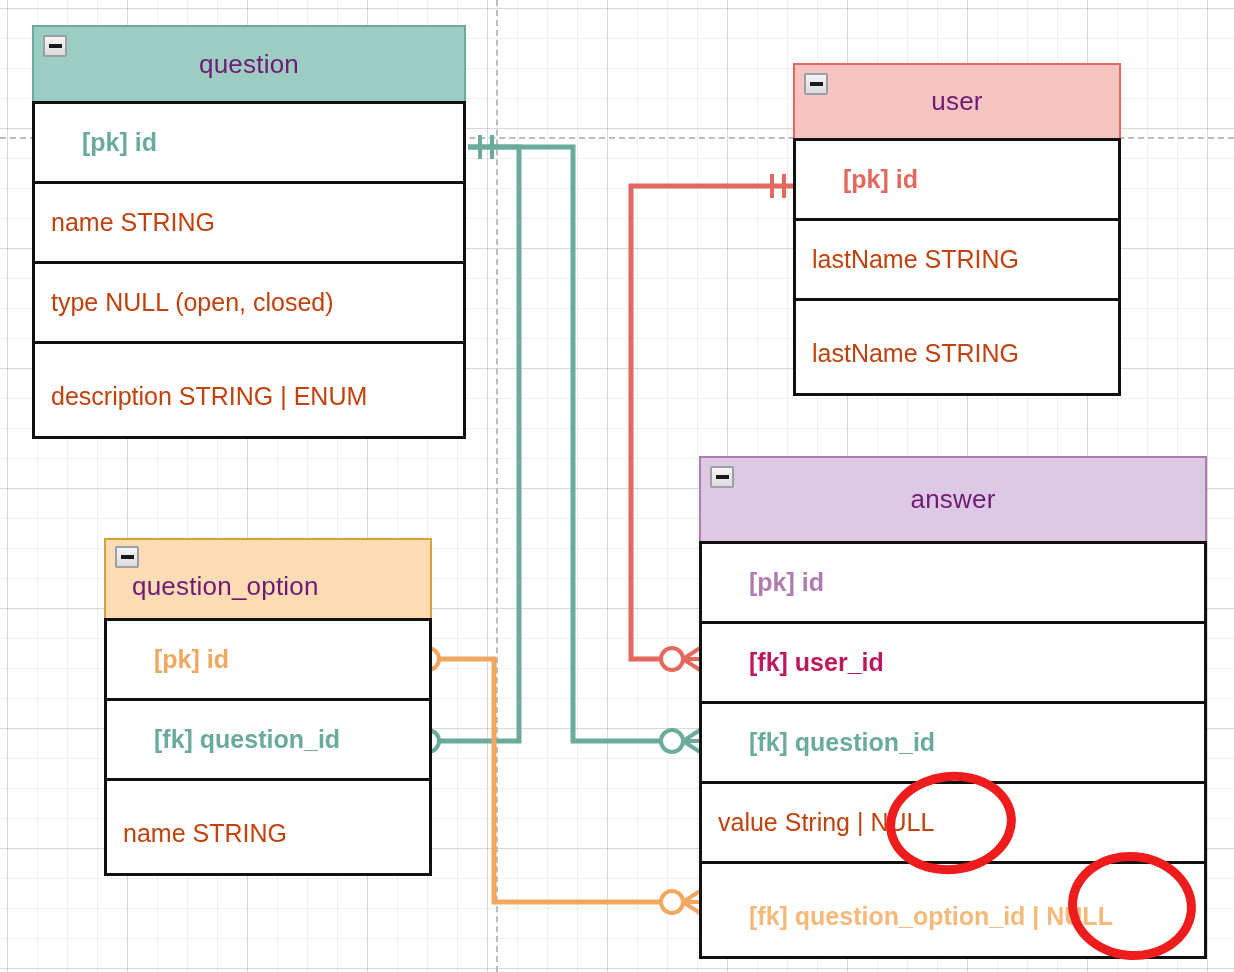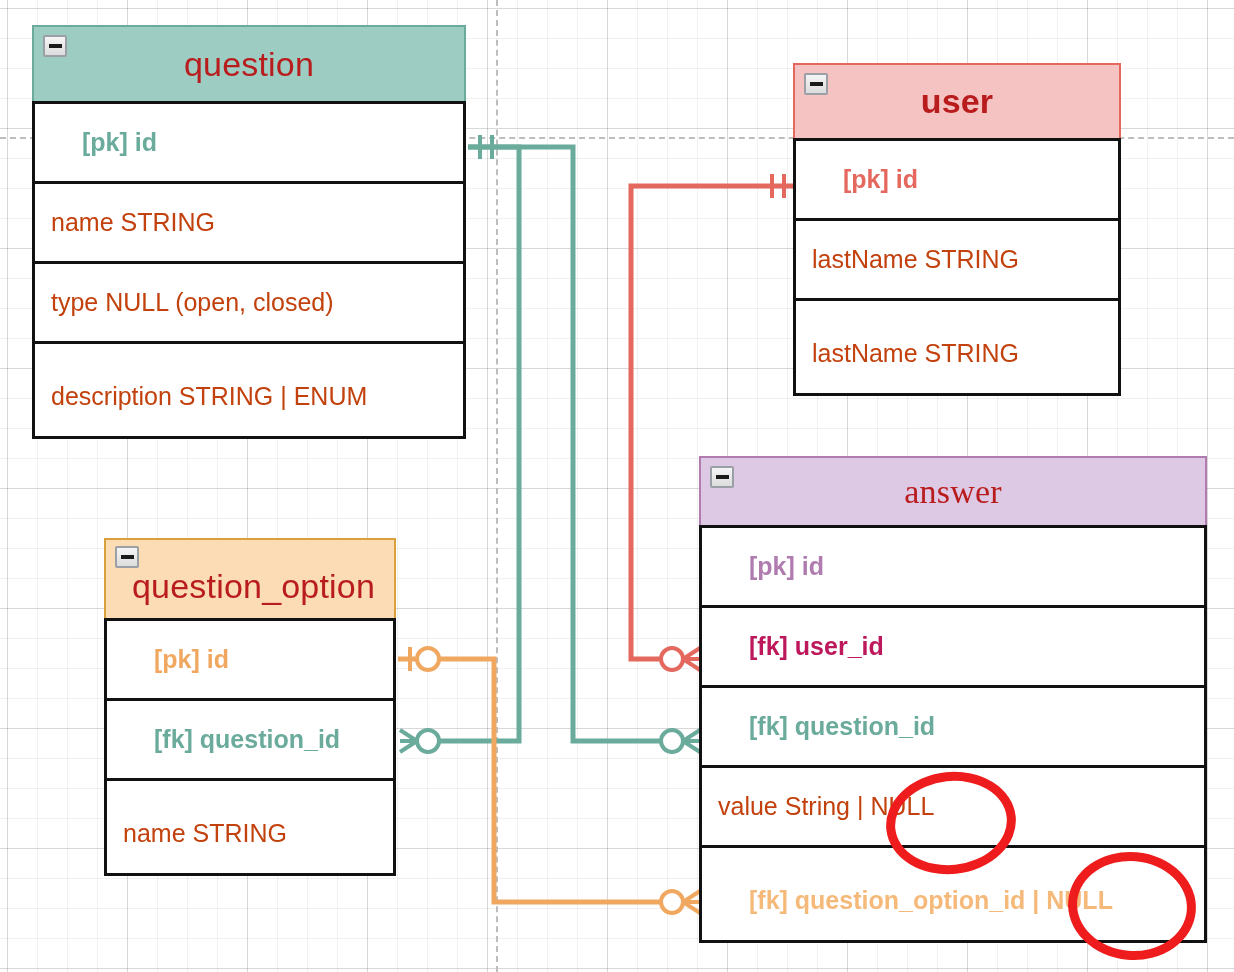--- a/index.html
+++ b/index.html
@@ -63,22 +63,22 @@
     position: relative;
     box-sizing: border-box;
     height: 76px;
     border: 2px solid;
     border-bottom: none;
     display: flex;
     align-items: center;
     justify-content: center;
   }
   .thead .tname {
-    font-size: 34px;
-    color: #b91c1c;
+    font-size: 26px;
+    color: #701a75;
     letter-spacing: 0.2px;
     white-space: nowrap;
   }
   .collapse-btn {
     position: absolute;
     left: 9px;
     top: 8px;
     width: 24px;
     height: 22px;
     box-sizing: border-box;
@@ -176,49 +176,49 @@
     </div>
     <div class="rows">
       <div class="row key" style="color:#6aab9c;">[pk] id</div>
       <div class="row">name STRING</div>
       <div class="row">type NULL (open, closed)</div>
       <div class="row">description STRING | ENUM</div>
     </div>
   </div>
 
   <div class="table" style="left:793px; top:63px; width:328px;">
-    <div class="thead" style="background:#f5c3c2; border-color:#e4685d; height:75px;font-weight:bold;">
+    <div class="thead" style="background:#f5c3c2; border-color:#e4685d; height:75px;">
       <div class="collapse-btn">
           <i></i>
         </div>
       <span class="tname">user</span>
     </div>
     <div class="rows">
       <div class="row key" style="color:#e4685d;">[pk] id</div>
       <div class="row">lastName STRING</div>
       <div class="row">lastName STRING</div>
     </div>
   </div>
 
-  <div class="table" style="left:104px; top:538px; width:292px;border-radius:20px;">
+  <div class="table" style="left:104px; top:538px; width:328px;border-radius:20px;">
     <div class="thead" style="background:#fbdcb4; border-color:#d9a13b; height:80px; justify-content:flex-start; padding-left:26px;">
       <div class="collapse-btn" style="top:6px;">
           <i></i>
         </div>
       <span class="tname" style="margin-top:14px;">question_option</span>
     </div>
     <div class="rows">
       <div class="row key" style="color:#f0a860;">[pk] id</div>
       <div class="row key" style="color:#6aab9c;">[fk] question_id</div>
       <div class="row">name STRING</div>
     </div>
   </div>
 
   <div class="table" style="left:699px; top:456px; width:508px;">
-    <div class="thead" style="background:#ddc9e4; border-color:#b07cb0; height:69px;font-family:Liberation Serif, serif;">
+    <div class="thead" style="background:#ddc9e4; border-color:#b07cb0; height:85px;">
       <div class="collapse-btn">
           <i></i>
         </div>
       <span class="tname">answer</span>
     </div>
     <div class="rows">
       <div class="row key" style="color:#b07cb0;">[pk] id</div>
       <div class="row key" style="color:#be185d;">[fk] user_id</div>
       <div class="row key" style="color:#6aab9c;">[fk] question_id</div>
       <div class="row">value String | NULL</div>

